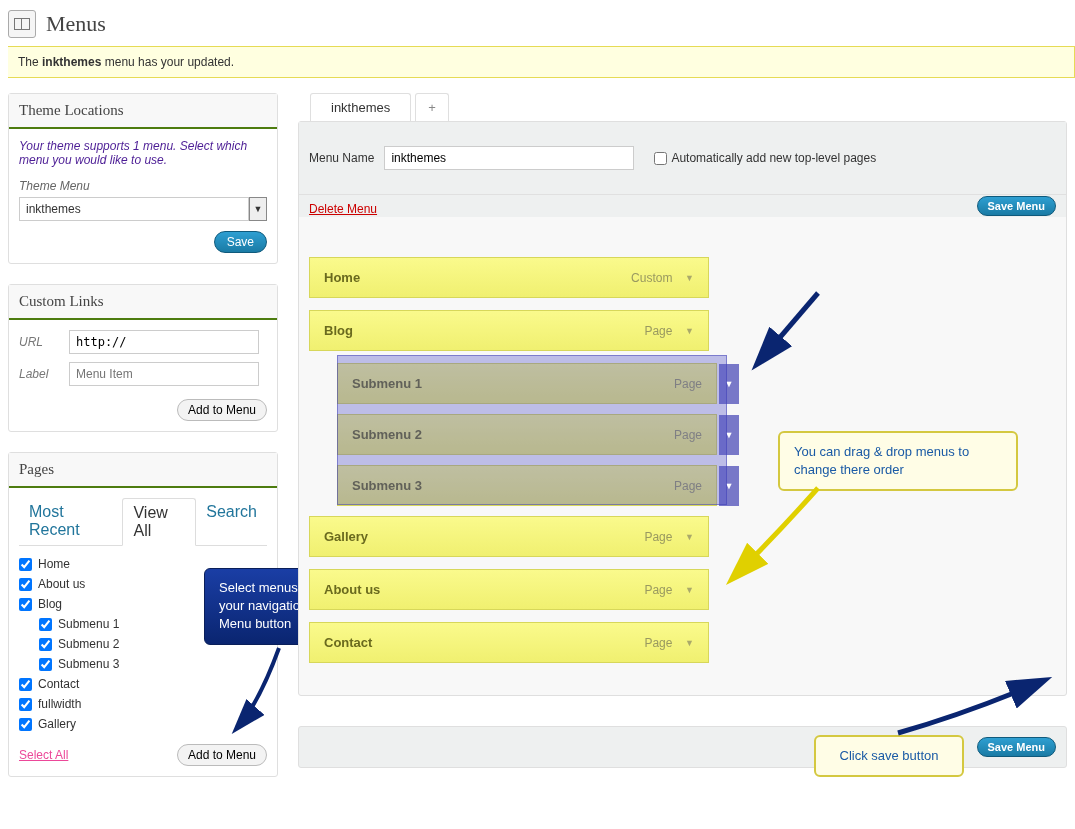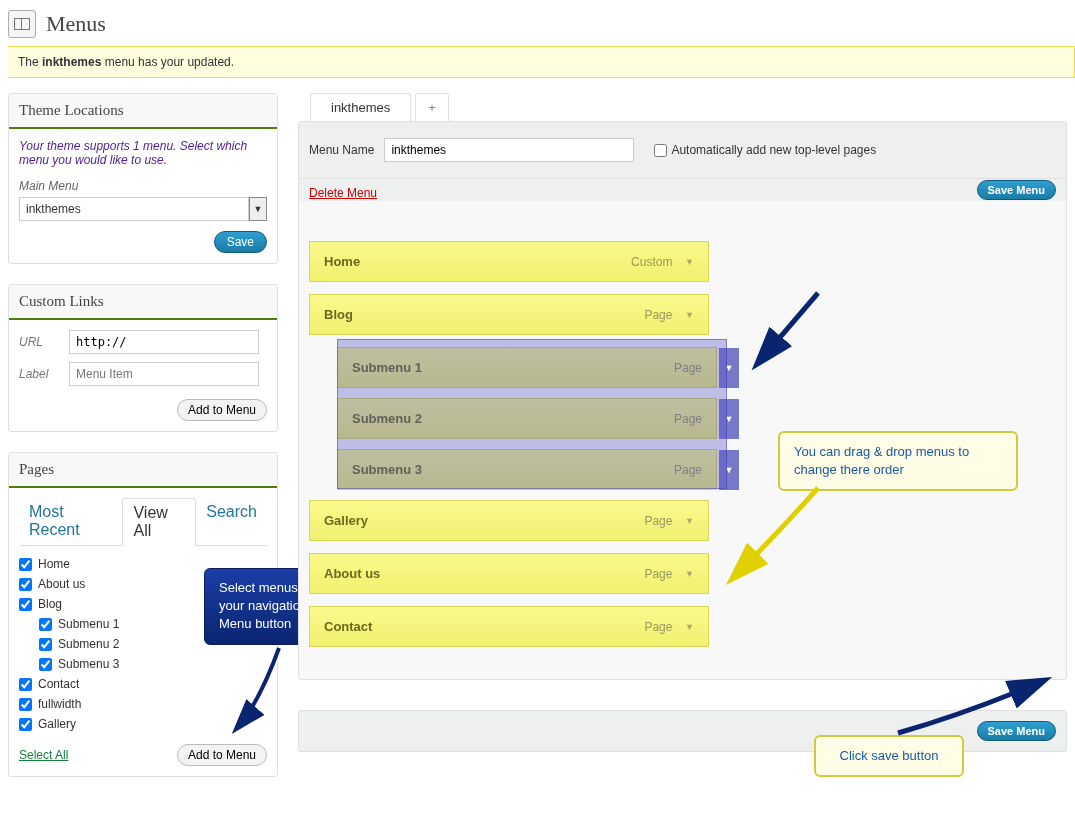--- a/index.html
+++ b/index.html
@@ -29,27 +29,27 @@
 .txt-input { border: 1px solid #ccc; padding: 4px 6px; font-size: 12px; width: 190px; font-family: monospace; }
 .txt-input.sans { font-family: Arial; }
 .btn-plain { background: #f3f3f3; border: 1px solid #bbb; border-radius: 11px; padding: 3px 10px; font-size: 12px; cursor: pointer; float: right; margin-top: 5px; }
 .tabs-small { display: flex; margin-bottom: 0; border-bottom: 1px solid #ddd; }
 .tab { padding: 5px 10px; font-size: 16px; cursor: pointer; color: #21759b; }
 .tab.active { border: 1px solid #ddd; border-bottom: 1px solid #fff; margin-bottom: -1px; background: #fff; color: #333; border-radius: 3px 3px 0 0; }
 .tab-content { border-top: none; padding-top: 8px; }
 .page-item { display: flex; align-items: center; padding: 3px 0; font-size: 12px; }
 .page-item.indent { padding-left: 20px; }
 .page-item input { margin-right: 6px; }
-.select-all { color: #15803d; text-decoration: underline; font-size: 12px; cursor: pointer; }
+.select-all { color: #ec4899; text-decoration: underline; font-size: 12px; cursor: pointer; }
 .panel-footer { display: flex; justify-content: space-between; align-items: center; margin-top: 10px; }
 .menu-tabs { display: flex; gap: 4px; margin-left: 12px; }
 .menu-tab { border: 1px solid #dfdfdf; border-bottom: none; padding: 6px 20px; font-size: 13px; background: #fff; cursor: pointer; border-radius: 3px 3px 0 0; }
 .menu-tab.plus { padding: 6px 12px; color: #888; }
 .menu-panel { border: 1px solid #dfdfdf; border-radius: 3px; background: #f8f8f8; }
-.menu-panel-top { background: #eef0f0; padding: 16px 10px; display: flex; align-items: center; gap: 10px; font-size: 12px; }
+.menu-panel-top { background: #eef0f0; padding: 24px 10px; display: flex; align-items: center; gap: 10px; font-size: 12px; }
 .menu-name-input { border: 1px solid #ccc; padding: 4px 6px; font-size: 12px; width: 250px; background: #fff; }
 .auto-add { display: flex; align-items: center; gap: 4px; margin-left: 10px; }
 .menu-panel-sub { background: #eef0f0; padding: 1px 10px; display: flex; align-items: flex-end; justify-content: space-between; border-top: 1px solid #e0e0e0; }
 .del-menu { color: #c00; text-decoration: underline; font-size: 12px; cursor: pointer; }
 .menu-items-area { padding: 40px 10px 20px 10px; min-height: 440px; position: relative; }
 .menu-item { display: flex; justify-content: space-between; align-items: center; padding: 12px 14px; margin-bottom: 12px; border: 1px solid #d7d75a; font-size: 13px; font-weight: bold; color: #6a6a1e; background: linear-gradient(#fafa8c, #f0f070); width: 400px; cursor: move; }
 .menu-item .type { font-weight: normal; font-size: 12px; color: #999960; display: flex; align-items: center; gap: 6px; }
 .tri { font-size: 9px; color: #aaa96a; }
 .hl-overlay { position: absolute; background: rgba(80,80,200,0.35); border: 1px solid rgba(60,60,180,0.5); pointer-events: none; }
 .sub-arrow-box { width: 20px; height: 40px; background: #7878c8; display: flex; align-items: center; justify-content: center; margin-left: 2px; }
@@ -73,21 +73,21 @@
   <span>The </span><strong>inkthemes</strong><span> menu has your updated.</span>
 </div>
 
 <div class="main-layout">
   <div class="sidebar">
 
     <div class="panel">
       <div class="panel-header">Theme Locations</div>
       <div class="panel-body">
         <div class="theme-desc">Your theme supports 1 menu. Select which menu you would like to use.</div>
-        <span class="field-label">Main Menu</span>
+        <span class="field-label">Theme Menu</span>
         <div class="select-wrap">
           <div class="select-box">inkthemes</div>
           <div class="select-arrow">▼</div>
         </div>
         <button class="btn-save">Save</button>
         <div class="clear"></div>
       </div>
     </div>
 
     <div class="panel">

